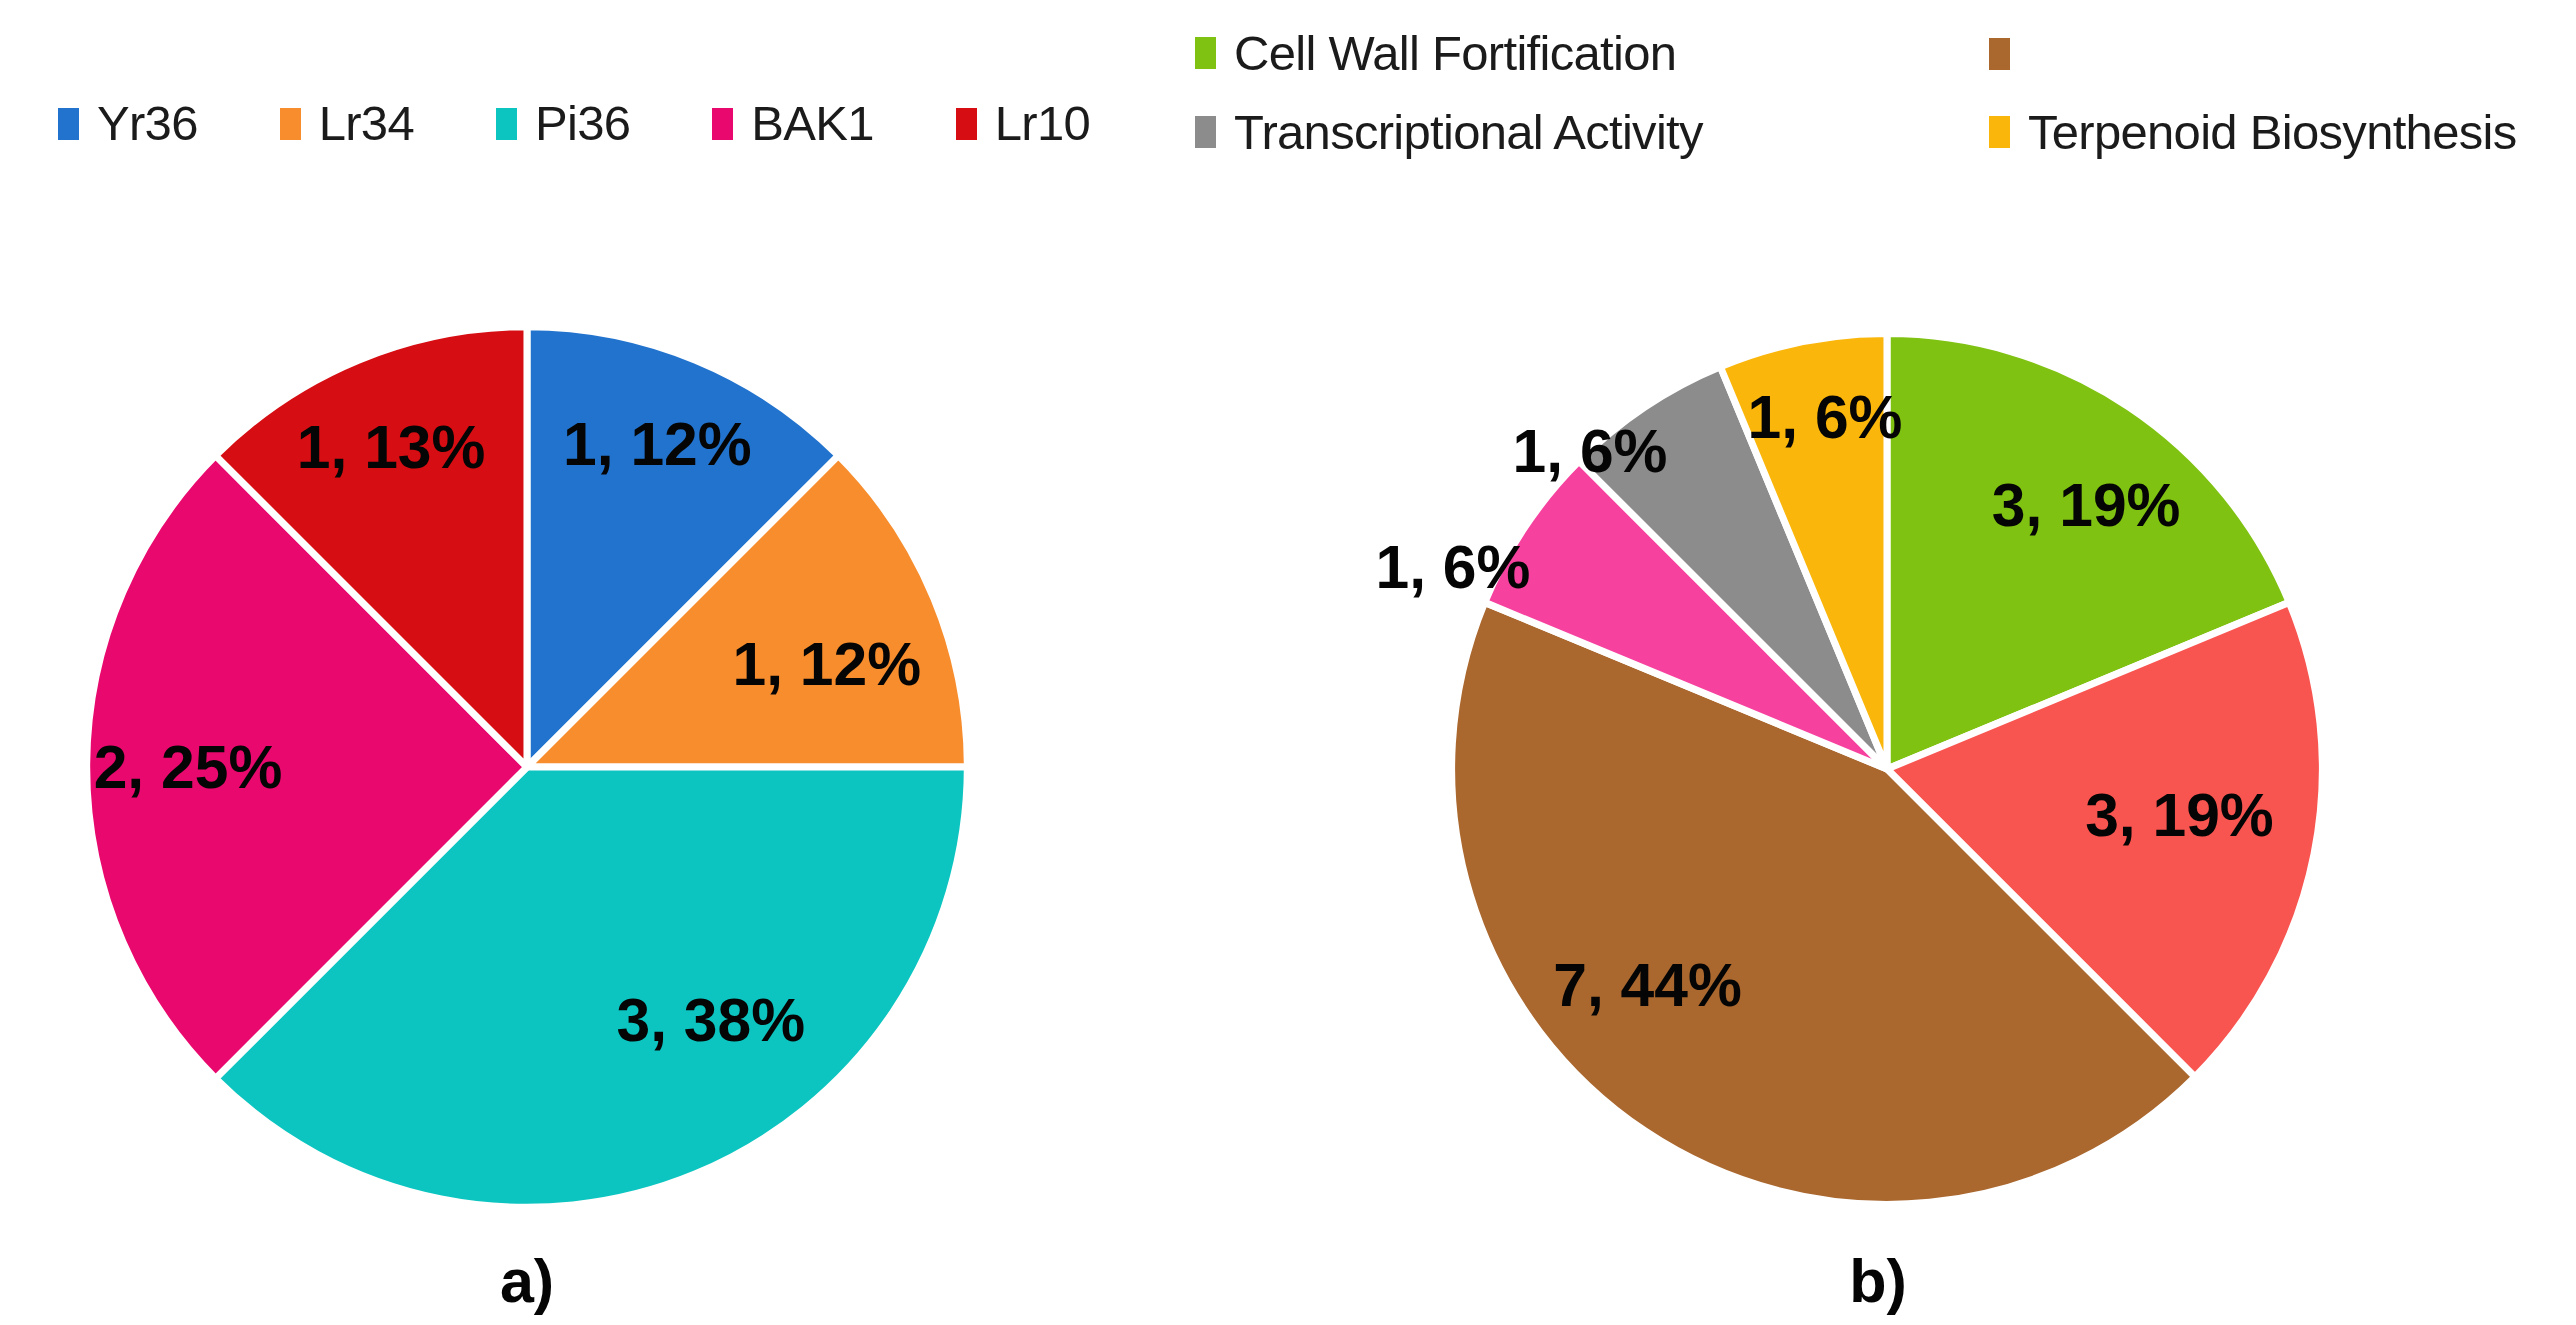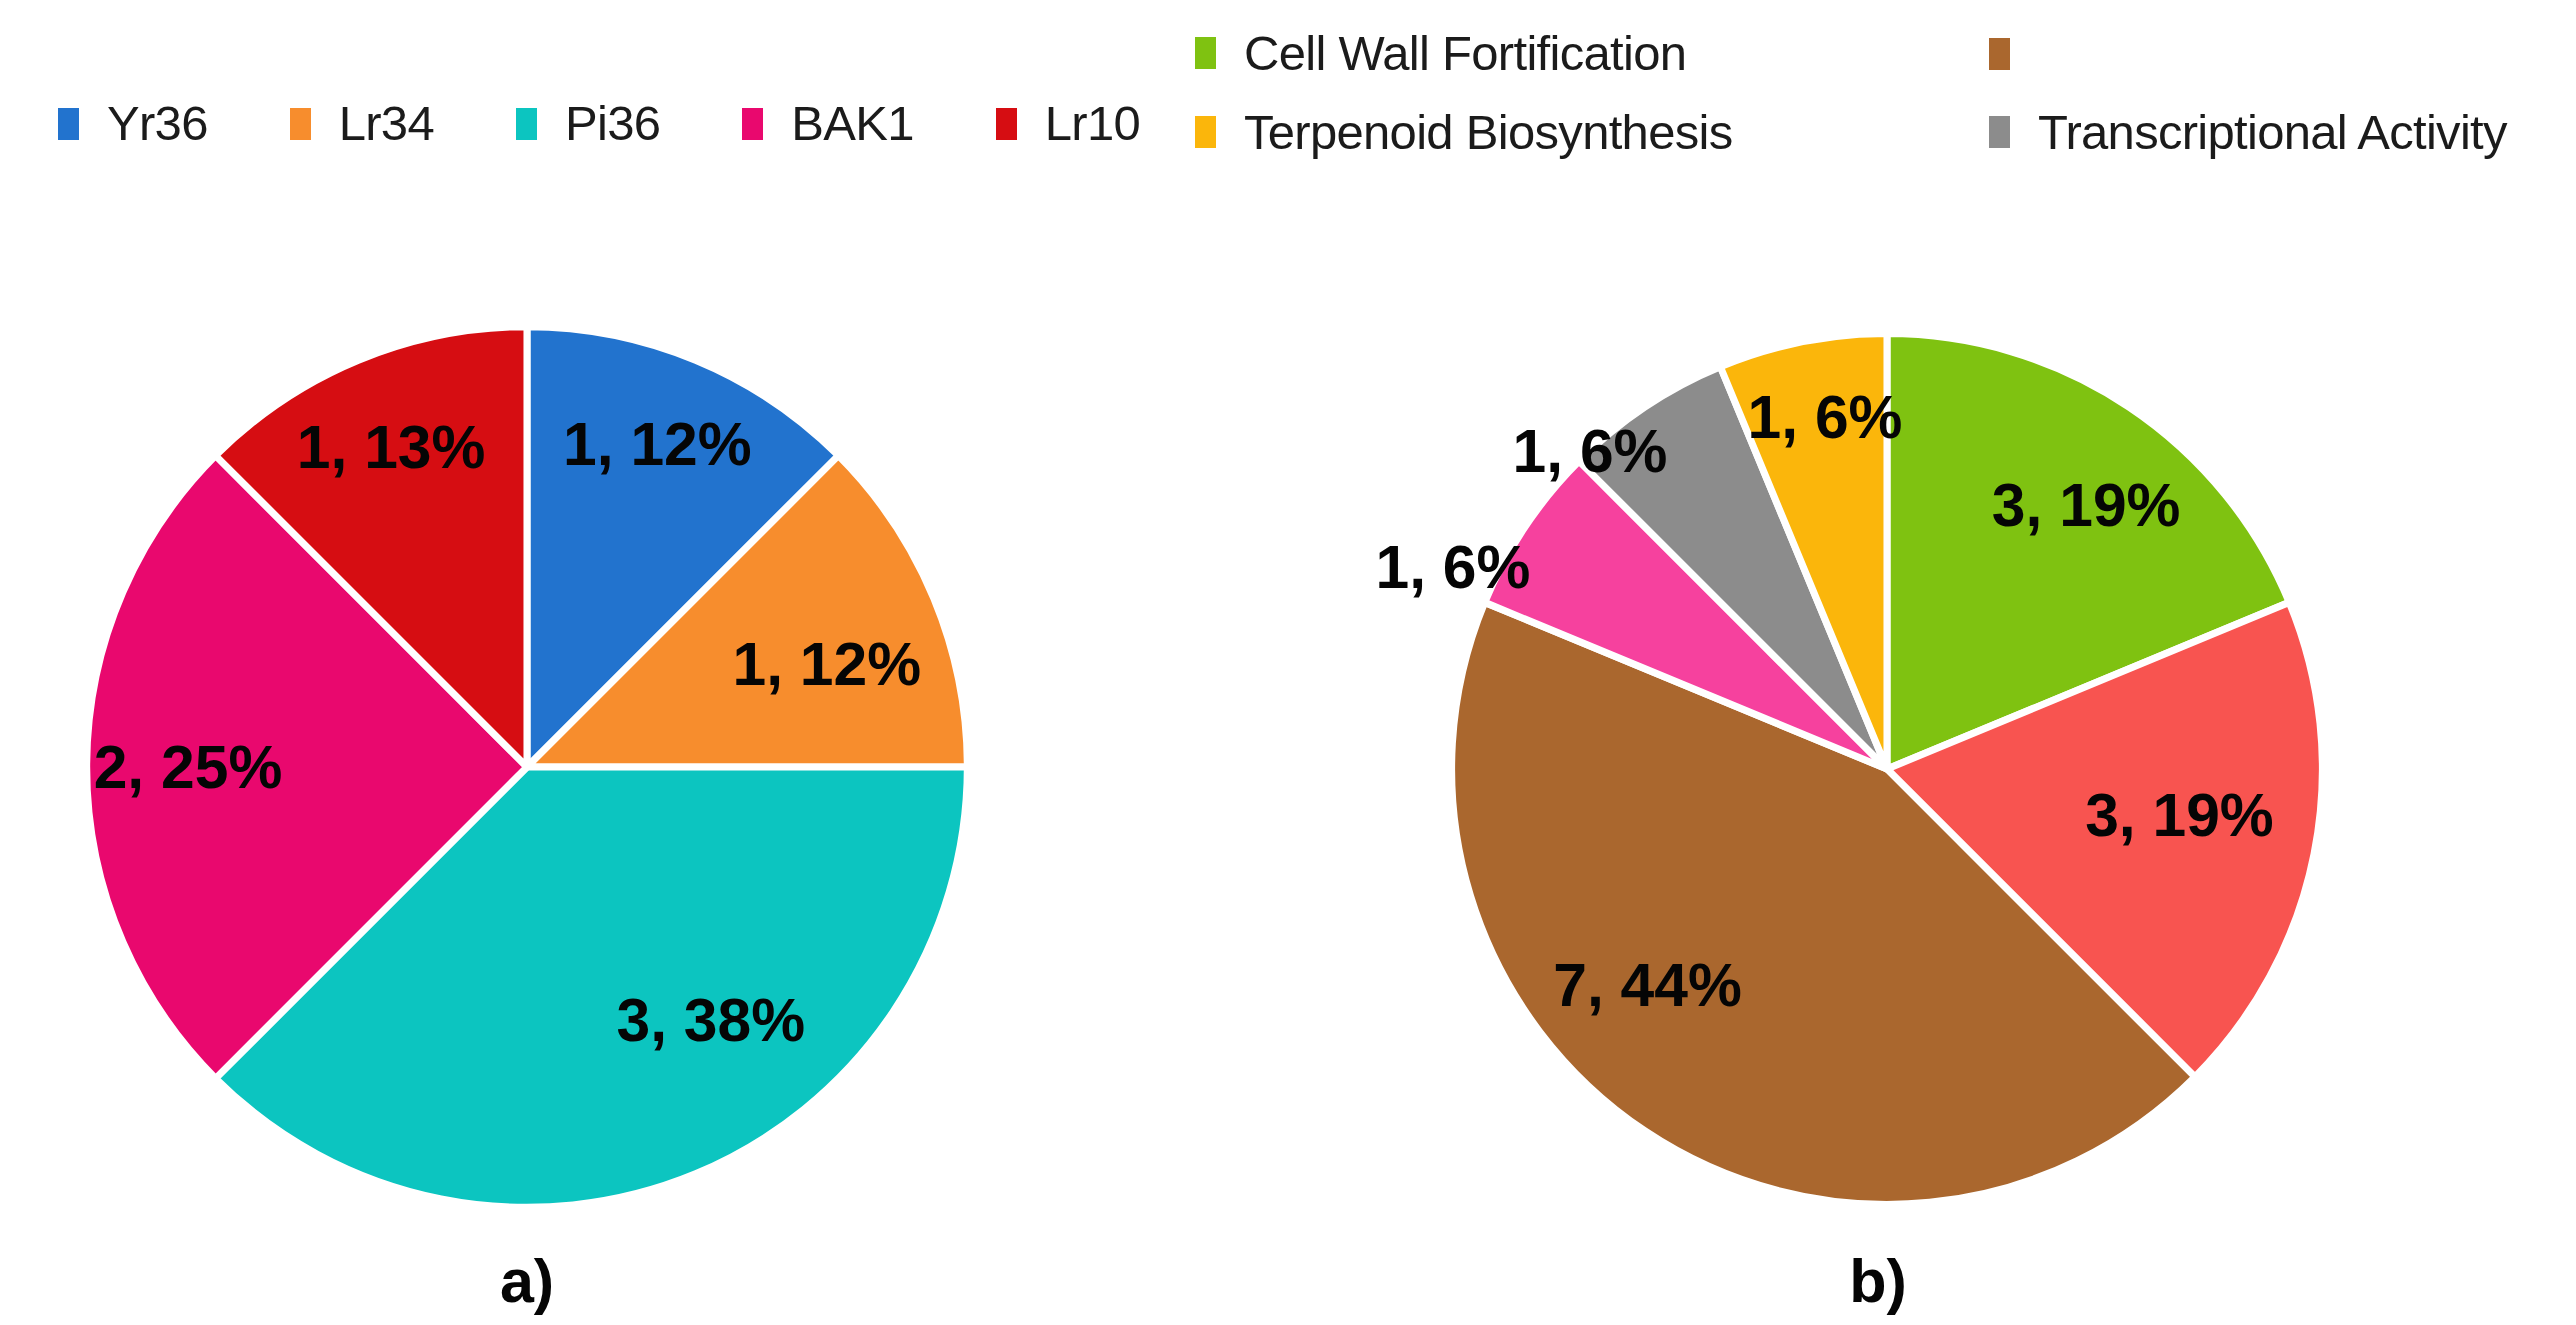--- a/index.html
+++ b/index.html
@@ -29,21 +29,21 @@
     top: 14px;
     display: grid;
     grid-template-columns: 794px auto;
     grid-auto-rows: 79px;
     align-items: center;
     white-space: nowrap;
   }
   .legend-item {
     display: flex;
     align-items: center;
-    gap: 28px;
+    gap: 18px;
   }
   .swatch {
     display: inline-block;
     width: 21px;
     height: 32px;
     flex: 0 0 21px;
   }
   .legend-label {
     font-size: 49px;
     letter-spacing: -0.7px;
@@ -114,26 +114,26 @@
 
   <div class="legend-grid" id="legend-b">
       <div class="legend-item">
         <span class="swatch" style="background: rgb(127, 194, 17);"></span>
         <span class="legend-label">Cell Wall Fortification</span>
       </div>
       <div class="legend-item">
         <span class="swatch" style="background: rgb(170, 103, 46);"></span>
       </div>
       <div class="legend-item">
+        <span class="swatch" style="background: rgb(140, 140, 140);"></span>
+        <span class="legend-label">Transcriptional Activity</span>
+      </div>
+      <div class="legend-item">
         <span class="swatch" style="background: rgb(251, 182, 11);"></span>
         <span class="legend-label">Terpenoid Biosynthesis</span>
-      </div>
-      <div class="legend-item">
-        <span class="swatch" style="background: rgb(140, 140, 140);"></span>
-        <span class="legend-label">Transcriptional Activity</span>
       </div>
     </div>
 
   <svg id="pie-a" class="pie" width="930" height="930" viewBox="0 0 1320 1320">
       <path d="M 660 660 L 660.00 35.00 A 625 625 0 0 1 1101.94 218.06 Z" fill="#2273CE" class="slice"></path>
       <path d="M 660 660 L 1101.94 218.06 A 625 625 0 0 1 1285.00 660.00 Z" fill="#F78D2D" class="slice"></path>
       <path d="M 660 660 L 1285.00 660.00 A 625 625 0 0 1 218.06 1101.94 Z" fill="#0CC5C0" class="slice"></path>
       <path d="M 660 660 L 218.06 1101.94 A 625 625 0 0 1 218.06 218.06 Z" fill="#E9086E" class="slice"></path>
       <path d="M 660 660 L 218.06 218.06 A 625 625 0 0 1 660.00 35.00 Z" fill="#D60D12" class="slice"></path>
       <text x="845.0" y="202.2" class="pie-label">1, 12%</text>

